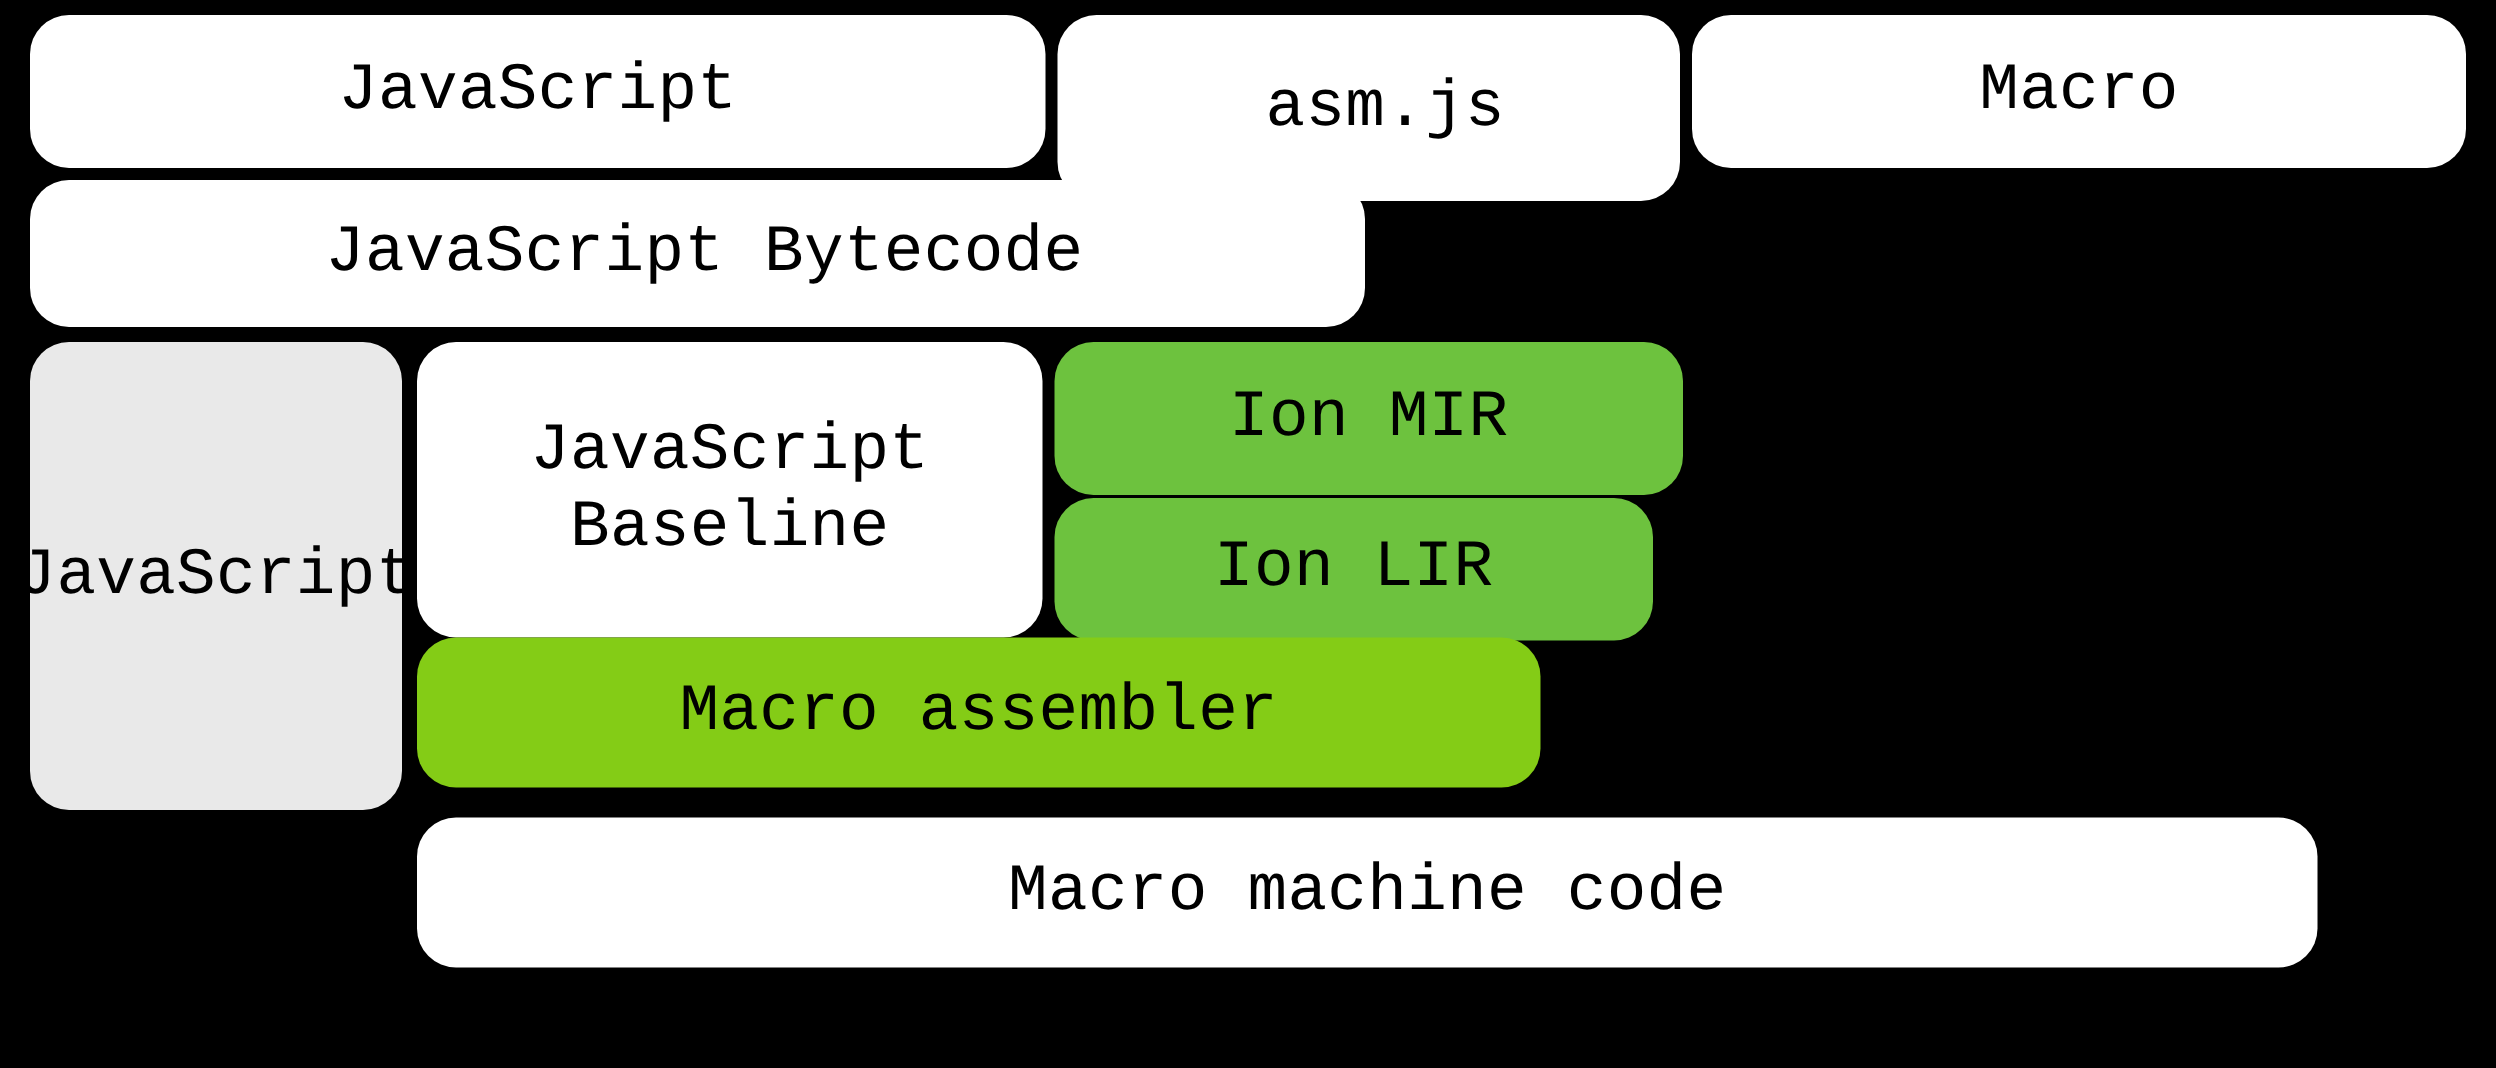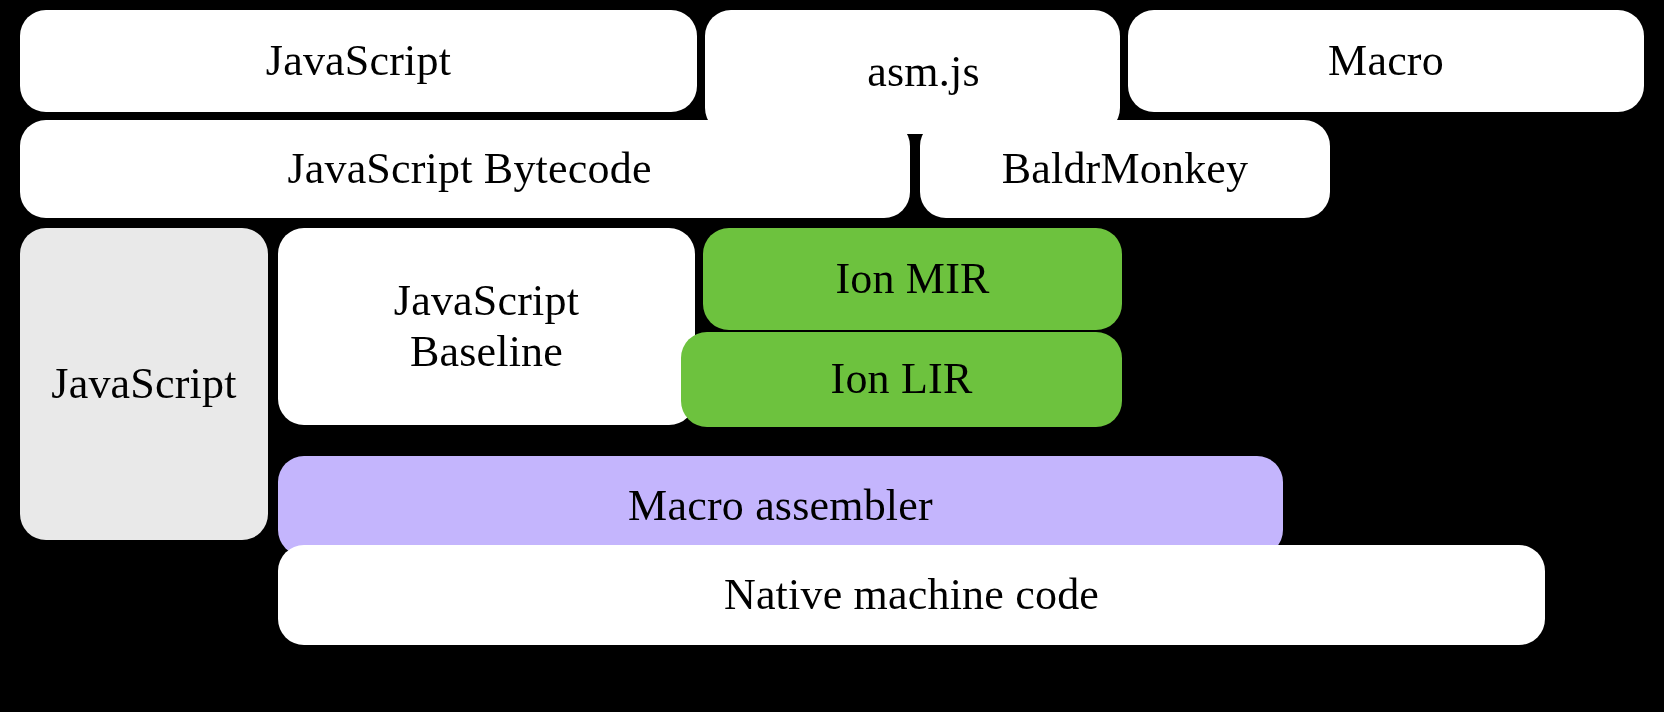--- a/index.html
+++ b/index.html
@@ -6,21 +6,21 @@
     margin: 0;
     padding: 0;
     background: #000000;
   }
   #stage {
     position: relative;
     width: 1664px;
     height: 712px;
     background: #000000;
     overflow: hidden;
-    font-family: Liberation Serif, serif;
+    font-family: Liberation Mono, monospace;
   }
   .node {
     position: absolute;
     box-sizing: border-box;
     border-radius: 26px;
     display: flex;
     align-items: center;
     justify-content: center;
     text-align: center;
     color: #000000;
@@ -37,21 +37,20 @@
   .fill-pink  { background: #f7798e; }
 </style>
 </head>
 <body>
 
 <div id="stage">
     <div class="node fill-white" style="left: 20px; top: 10px; width: 677px; height: 102px; background: rgb(255, 255, 255);">JavaScript</div>
     <div class="node fill-white" style="left: 705px; top: 10px; width: 415px; height: 124px; background: rgb(255, 255, 255); padding-left: 32px;">asm.js</div>
     <div class="node fill-white" style="left: 1128px; top: 10px; width: 516px; height: 102px; background: rgb(255, 255, 255);">Macro</div>
     <div class="node fill-white" style="left: 20px; top: 120px; width: 890px; height: 98px; background: rgb(255, 255, 255); padding-left: 19px;">JavaScript Bytecode</div>
-    <div class="node fill-white" style="left: 920px; top: 120px; width: 410px; height: 98px; background: rgb(255, 255, 255);">BaldrMonkey</div>
     <div class="node fill-grey" style="left: 20px; top: 228px; width: 248px; height: 312px; background: rgb(233, 233, 233);">JavaScript</div>
     <div class="node fill-white" style="left: 278px; top: 228px; width: 417px; height: 197px; background: rgb(255, 255, 255);">JavaScript
 Baseline</div>
     <div class="node fill-green" style="left: 703px; top: 228px; width: 419px; height: 102px; background: rgb(109, 194, 62);">Ion MIR</div>
-    <div class="node fill-green" style="left: 681px; top: 332px; width: 441px; height: 95px; background: rgb(109, 194, 62); text-align: center;">Ion LIR</div>
-    <div class="node fill-white" style="left: 278px; top: 456px; width: 1005px; height: 100px; background: #c4b5fd;">Macro assembler</div>
-    <div class="node fill-white" style="left: 278px; top: 545px; width: 1267px; height: 100px; background: rgb(255, 255, 255);">Native machine code</div>
+    <div class="node fill-green" style="left: 703px; top: 332px; width: 399px; height: 95px; background: rgb(109, 194, 62); text-align: center;">Ion LIR</div>
+    <div class="node fill-white" style="left: 278px; top: 425px; width: 749px; height: 100px; background: #84cc16;">Macro assembler</div>
+    <div class="node fill-white" style="left: 278px; top: 545px; width: 1267px; height: 100px; background: rgb(255, 255, 255);">Macro machine code</div>
   </div>
 
 </body></html>

